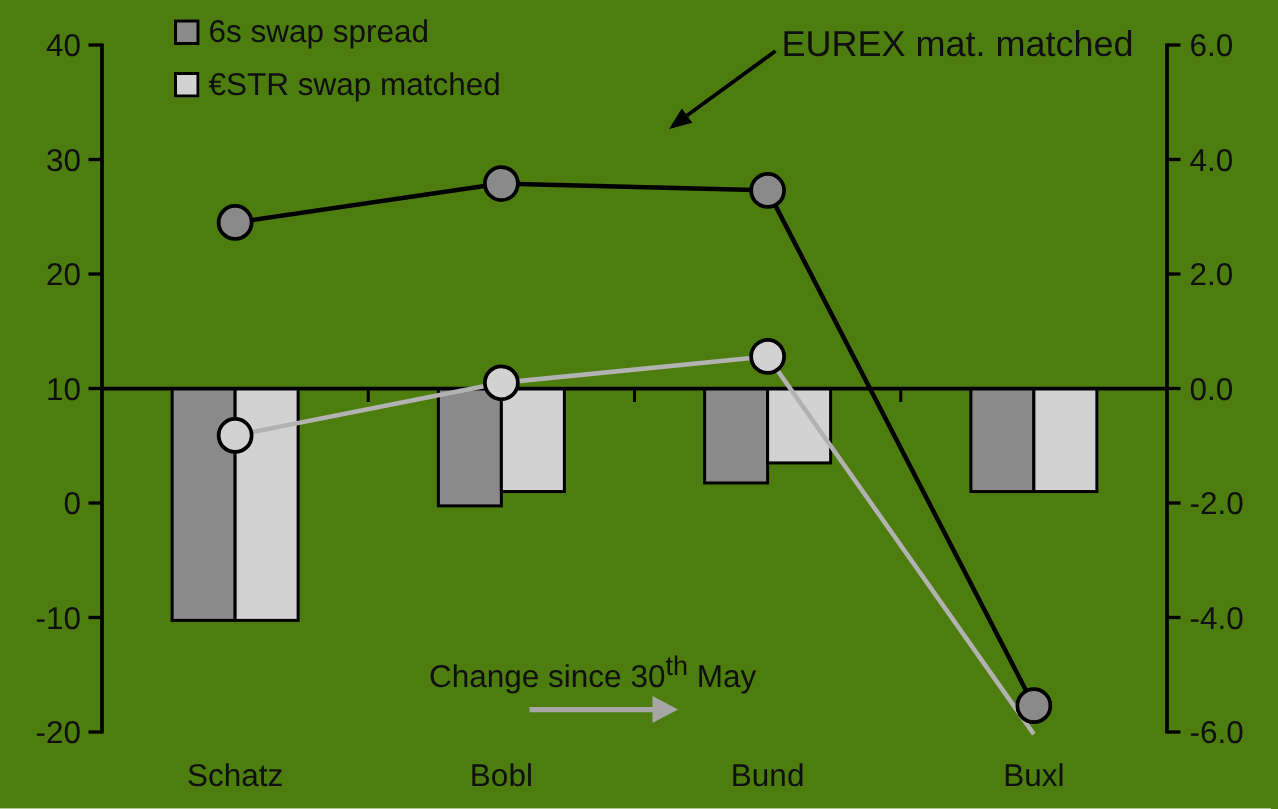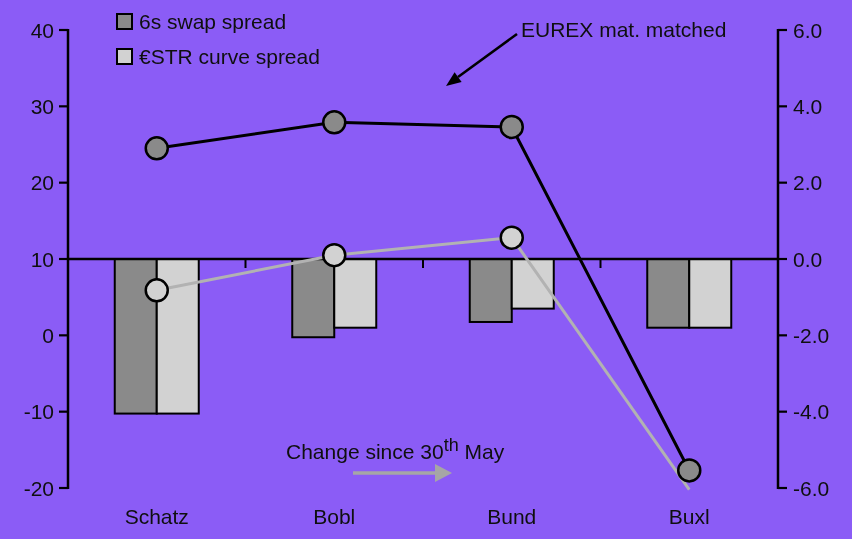--- a/index.html
+++ b/index.html
@@ -1,24 +1,24 @@
 <!DOCTYPE html>
 <html><head>
 <meta charset="utf-8">
 <style>
   html,body{margin:0;padding:0;background:#fff;}
-  .stage{position:relative;width:852px;height:539px;background:#8b5cf6;overflow:hidden;
+  .stage{position:relative;width:852px;height:539px;background:#4d7c0f;overflow:hidden;
          font-family:"Liberation Sans",sans-serif;color:#0f0f0f;}
   .stage svg{position:absolute;left:0;top:0;}
   svg text{font-family:"Liberation Sans",sans-serif;font-size:21px;fill:#0f0f0f;}
   .legend{position:absolute;left:116px;top:4px;}
   .legend-row{display:flex;align-items:center;height:35px;}
   .swatch{width:13px;height:13px;border:2.5px solid #000;margin-right:6px;flex:0 0 auto;}
   .legend-label{font-size:21px;white-space:nowrap;}
-  .curve-note{position:absolute;left:521px;top:16px;font-size:21px;line-height:27px;white-space:nowrap;}
+  .curve-note{position:absolute;left:521px;top:16px;font-size:24px;line-height:27px;white-space:nowrap;}
   .change-note{position:absolute;left:286px;top:440px;font-size:21px;white-space:nowrap;}
   .change-note sup{font-size:18px;line-height:0;}
 </style>
 </head>
 <body>
 
 <div class="stage">
 
   <svg id="chart" width="852" height="539" viewBox="0 0 852 539">
 
@@ -87,21 +87,21 @@
       <text x="689.25" y="524" text-anchor="middle">Buxl</text>
     </svg>
 
   <div class="legend">
     <div class="legend-row">
       <span class="swatch" style="background-color: rgb(138, 138, 138);"></span>
       <span class="legend-label">6s swap spread</span>
     </div>
     <div class="legend-row">
       <span class="swatch" style="background-color: rgb(210, 210, 210);"></span>
-      <span class="legend-label">€STR curve spread</span>
+      <span class="legend-label">€STR swap matched</span>
     </div>
   </div>
 
   <div class="curve-note">
     <div>EUREX mat. matched</div>
   </div>
 
   <div class="change-note"><span>Change since 30</span><sup>th</sup><span> May</span></div>
 </div>
 

